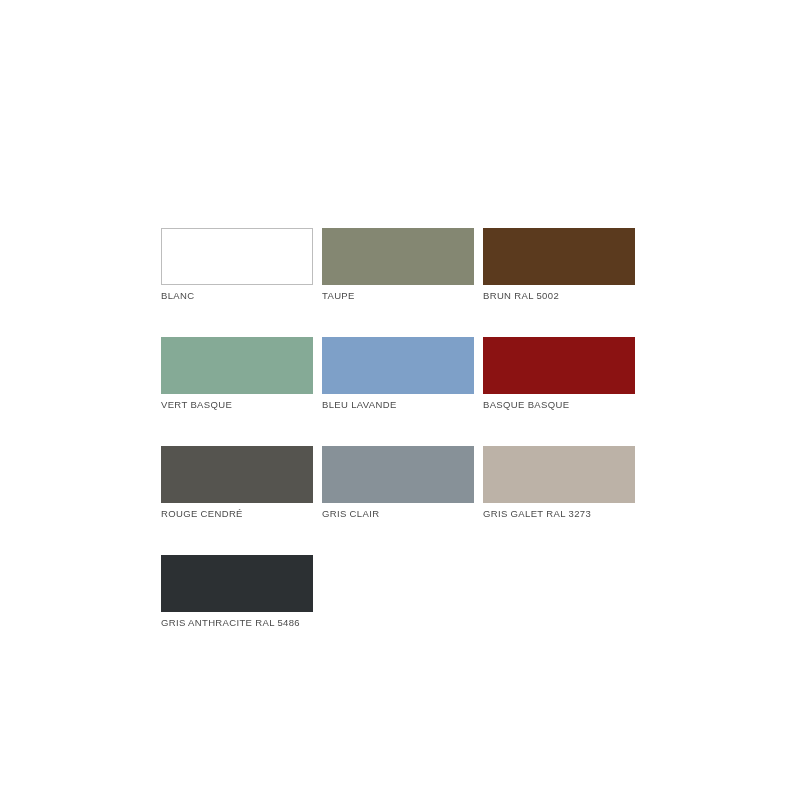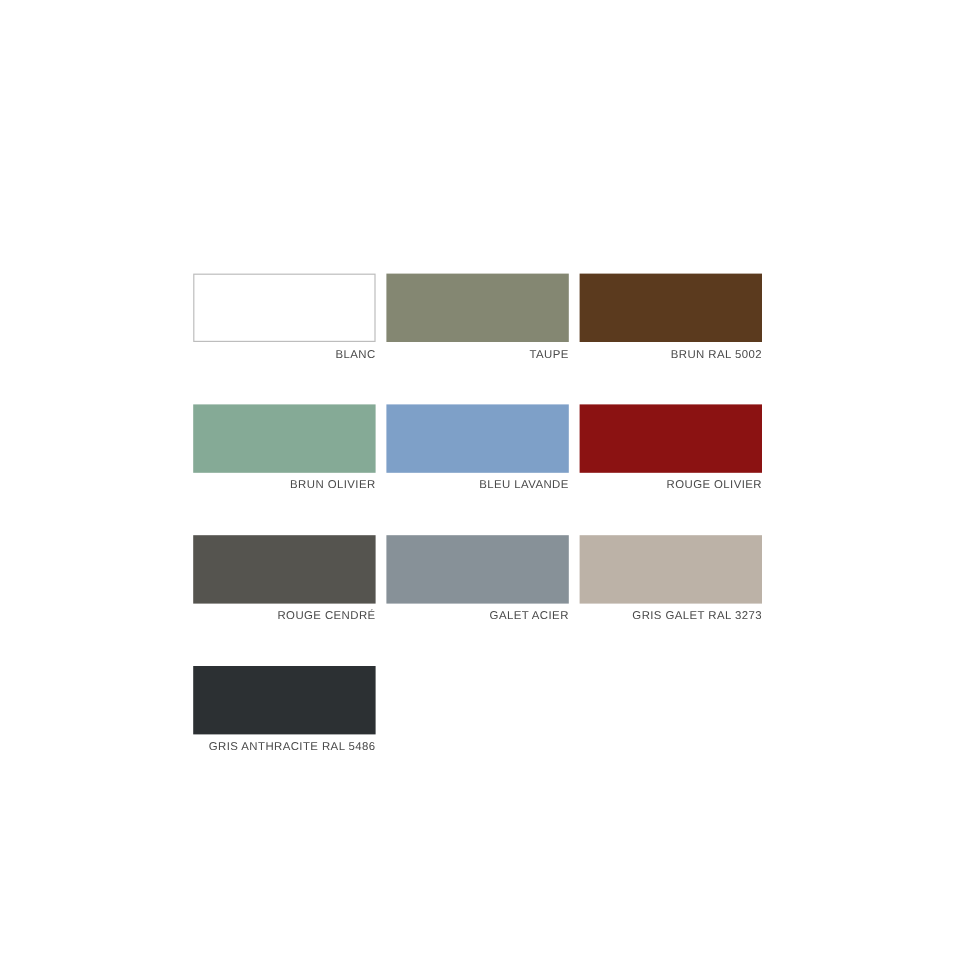--- a/index.html
+++ b/index.html
@@ -12,21 +12,20 @@
     background: #ffffff;
     font-family: "Liberation Sans", sans-serif;
     overflow: hidden;
   }
 
   #palette-page {
     position: relative;
     width: 800px;
     height: 800px;
     background: #ffffff;
-    text-align: right;
   }
 
   #swatch-grid {
     position: absolute;
     left: 161px;
     top: 228px;
     width: 476px;
     display: grid;
     grid-template-columns: 152px 152px 152px;
     column-gap: 9px;
@@ -73,37 +72,37 @@
       <div class="swatch-cell">
         <div class="swatch-chip" style="background: rgb(132, 135, 114);"></div>
         <div class="swatch-label">TAUPE</div>
       </div>
       <div class="swatch-cell">
         <div class="swatch-chip" style="background: rgb(91, 58, 30);"></div>
         <div class="swatch-label">BRUN RAL 5002</div>
       </div>
       <div class="swatch-cell">
         <div class="swatch-chip" style="background: rgb(133, 170, 150);"></div>
-        <div class="swatch-label">BRUN OLIVIER</div>
+        <div class="swatch-label">VERT BASQUE</div>
       </div>
       <div class="swatch-cell">
         <div class="swatch-chip" style="background: rgb(126, 160, 200);"></div>
         <div class="swatch-label">BLEU LAVANDE</div>
       </div>
       <div class="swatch-cell">
         <div class="swatch-chip" style="background: rgb(139, 18, 18);"></div>
-        <div class="swatch-label">ROUGE OLIVIER</div>
+        <div class="swatch-label">BASQUE BASQUE</div>
       </div>
       <div class="swatch-cell">
         <div class="swatch-chip" style="background: rgb(85, 84, 79);"></div>
         <div class="swatch-label">ROUGE CENDRÉ</div>
       </div>
       <div class="swatch-cell">
         <div class="swatch-chip" style="background: rgb(135, 145, 152);"></div>
-        <div class="swatch-label">GALET ACIER</div>
+        <div class="swatch-label">GRIS CLAIR</div>
       </div>
       <div class="swatch-cell">
         <div class="swatch-chip" style="background: rgb(188, 178, 167);"></div>
         <div class="swatch-label">GRIS GALET RAL 3273</div>
       </div>
       <div class="swatch-cell">
         <div class="swatch-chip" style="background: rgb(44, 48, 51);"></div>
         <div class="swatch-label">GRIS ANTHRACITE RAL 5486</div>
       </div>
       <div class="swatch-cell is-empty">

